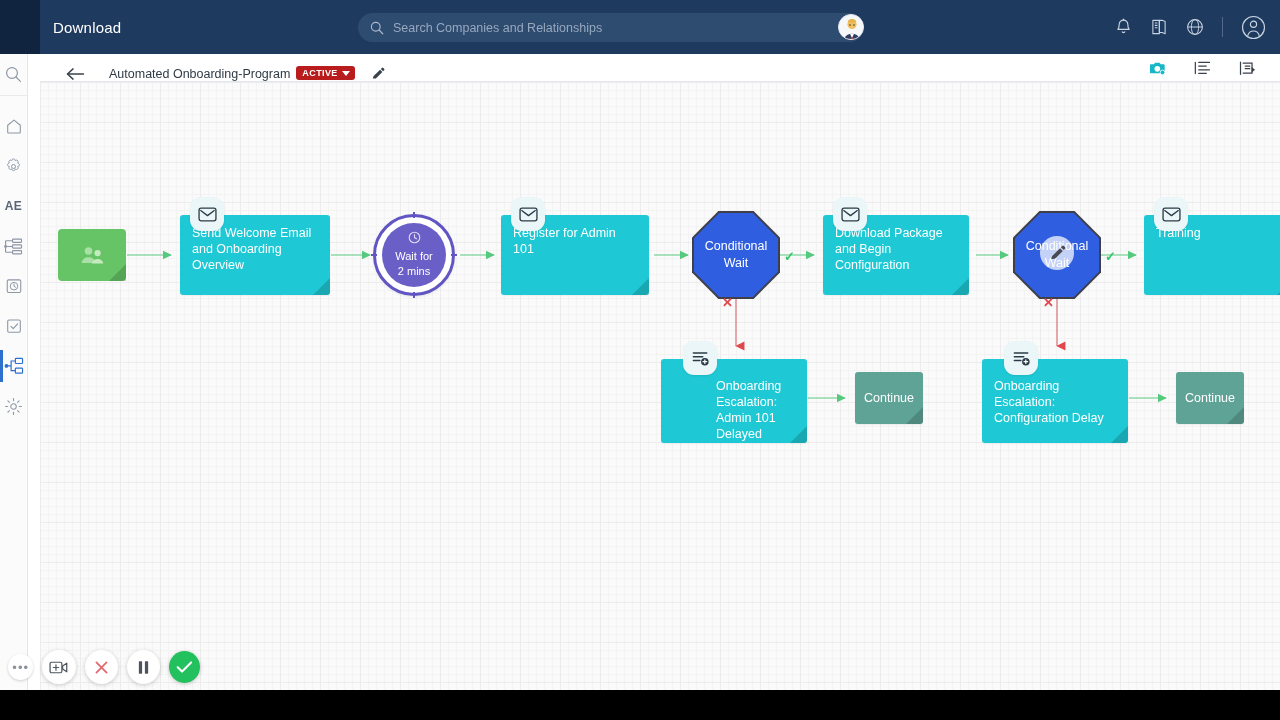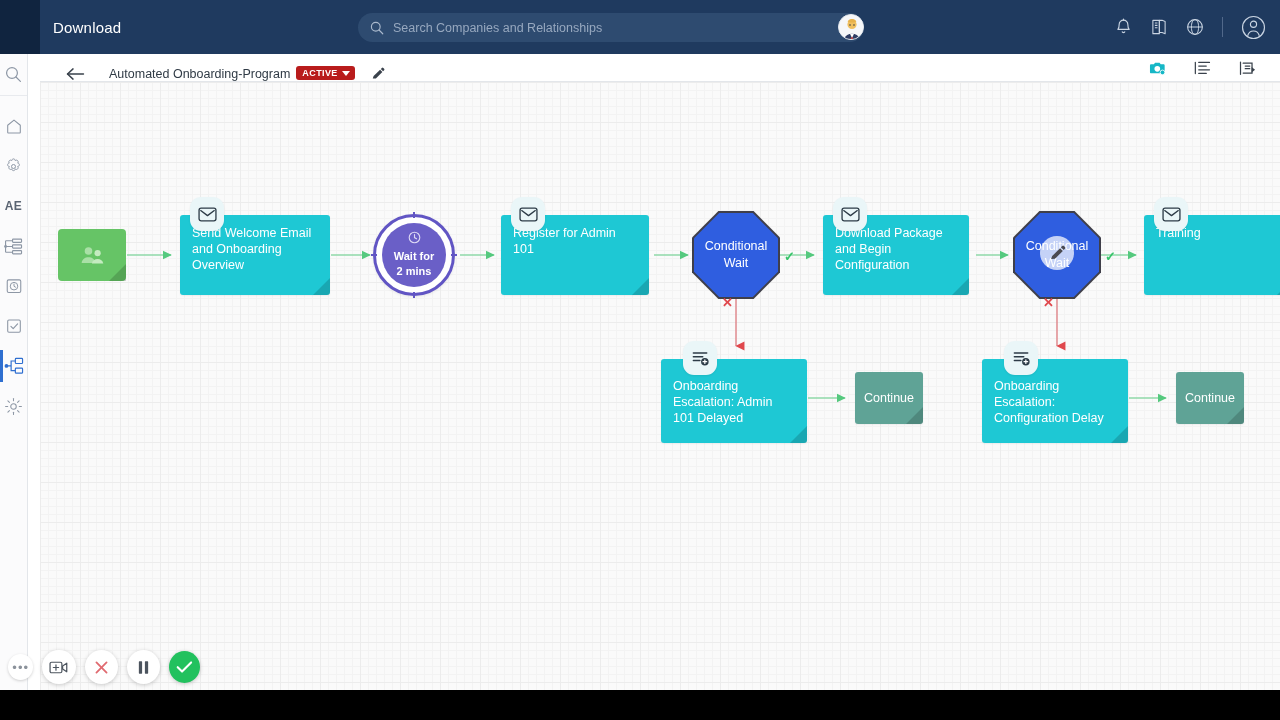--- a/index.html
+++ b/index.html
@@ -463,21 +463,21 @@
         </div>
         <div class="node-badge">
           <svg width="19" height="15" viewBox="0 0 20 16">
             <rect x="1" y="1.2" width="18" height="13.6" rx="2.2" fill="none" stroke="#2d3b47" stroke-width="1.4"></rect>
             <path d="M2.4 3.4 10 9.2l7.6-5.8" fill="none" stroke="#2d3b47" stroke-width="1.4" stroke-linejoin="round"></path>
           </svg>
         </div>
       </div>
 
       <div class="node" style="left:333px; top:132px;">
-        <div style="position:relative;width:82px;height:82px;font-weight:bold;">
+        <div style="position:relative;width:82px;height:82px;">
           <div class="tick" style="left:40px; top:-2px; width:2px; height:6px;"></div>
           <div class="tick" style="left:40px; bottom:-2px; width:2px; height:6px;"></div>
           <div class="tick" style="left:-2px; top:40px; width:6px; height:2px;"></div>
           <div class="tick" style="right:-2px; top:40px; width:6px; height:2px;"></div>
           <div class="wait-outer">
             <div class="wait-inner">
               <span class="wait-clock">
                 <svg width="13" height="13" viewBox="0 0 14 14">
                   <circle cx="7" cy="7" r="5.7" fill="none" stroke="#dcd8f4" stroke-width="1.2"></circle>
                   <path d="M7 3.9v3.2l2.2 1.3" fill="none" stroke="#dcd8f4" stroke-width="1.2" stroke-linecap="round"></path>
@@ -561,21 +561,21 @@
         </div>
         <div class="node-badge">
           <svg width="19" height="15" viewBox="0 0 20 16">
             <rect x="1" y="1.2" width="18" height="13.6" rx="2.2" fill="none" stroke="#2d3b47" stroke-width="1.4"></rect>
             <path d="M2.4 3.4 10 9.2l7.6-5.8" fill="none" stroke="#2d3b47" stroke-width="1.4" stroke-linejoin="round"></path>
           </svg>
         </div>
       </div>
 
       <div class="node" style="left:621px; top:277px;">
-        <div class="card" style="width:146px; height:84px; background:#1ec8d4;">
+        <div class="card" style="width:146px; height:84px; background:#1ec8d4;padding-left:43px;">
           <div class="title" style="padding-top:19px;">Onboarding Escalation: Admin 101 Delayed</div>
           <div class="fold"></div>
         </div>
         <div class="node-badge" style="left:22px; top:-18px;">
           <svg width="19" height="17" viewBox="0 0 20 18">
             <g stroke="#2d3b47" stroke-width="1.5" stroke-linecap="round">
               <line x1="2.4" y1="3.2" x2="16.6" y2="3.2"></line>
               <line x1="2.4" y1="7.2" x2="12.4" y2="7.2"></line>
               <line x1="2.4" y1="11.2" x2="9.4" y2="11.2"></line>
             </g>

